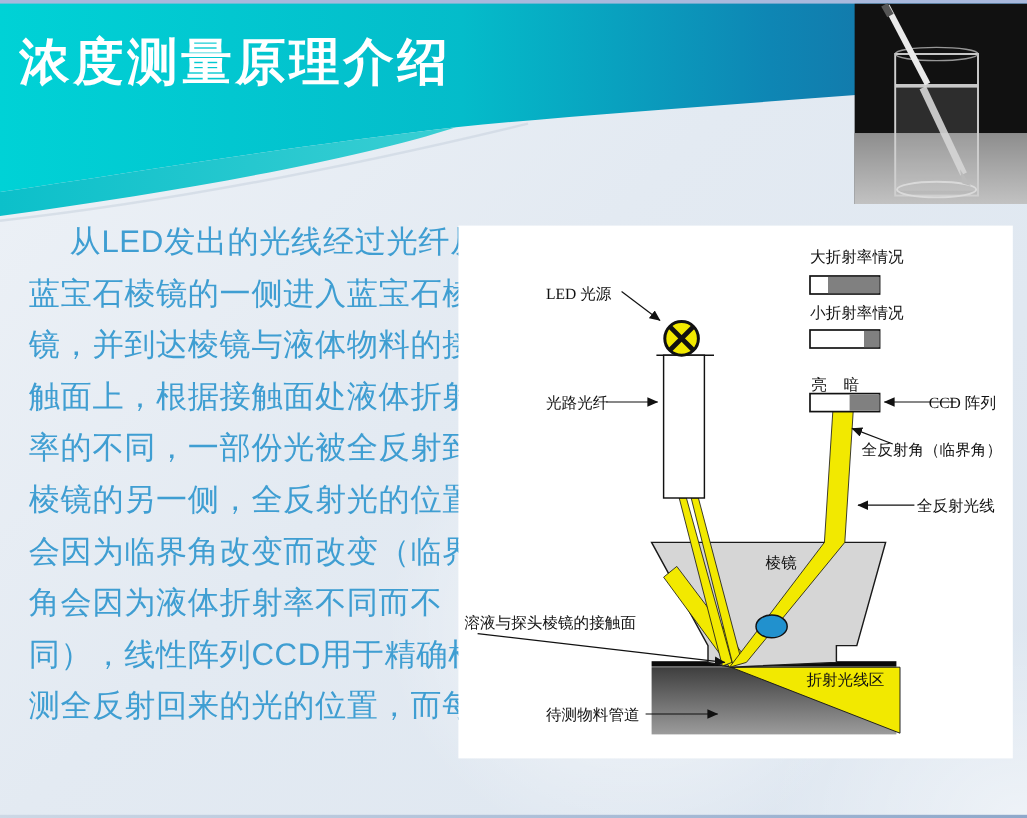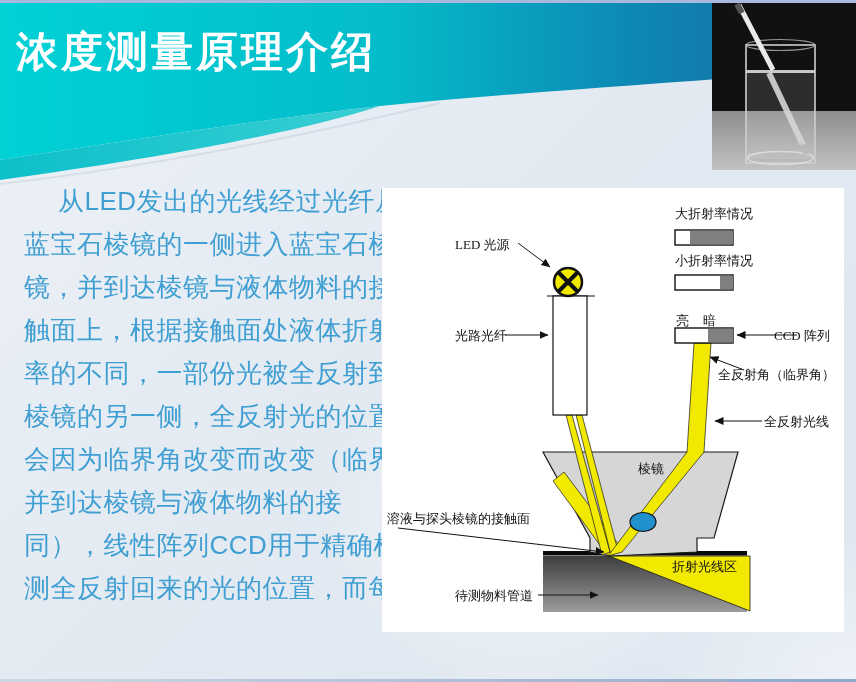--- a/index.html
+++ b/index.html
@@ -77,21 +77,21 @@
   </svg>
 
   <div class="body-text">
     <div class="line">从LED发出的光线经过光纤从</div>
     <div class="line">蓝宝石棱镜的一侧进入蓝宝石棱</div>
     <div class="line">镜，并到达棱镜与液体物料的接</div>
     <div class="line">触面上，根据接触面处液体折射</div>
     <div class="line">率的不同，一部份光被全反射到</div>
     <div class="line">棱镜的另一侧，全反射光的位置</div>
     <div class="line">会因为临界角改变而改变（临界</div>
-    <div class="line">并到达棱镜与液体物料的接</div>
+    <div class="line">角会因为液体折射率不同而不</div>
     <div class="line">同），线性阵列CCD用于精确检</div>
     <div class="line">测全反射回来的光的位置，而每</div>
   </div>
 
   <div class="diagram-box"></div>
 
   <svg class="diagram-svg" width="476" height="452" viewBox="380 184 476 452">
     <defs>
       <marker id="ah" markerWidth="11" markerHeight="9" refX="8.5" refY="4" orient="auto">
         <path d="M0,0 L9,4 L0,8 Z" fill="#111"></path>

